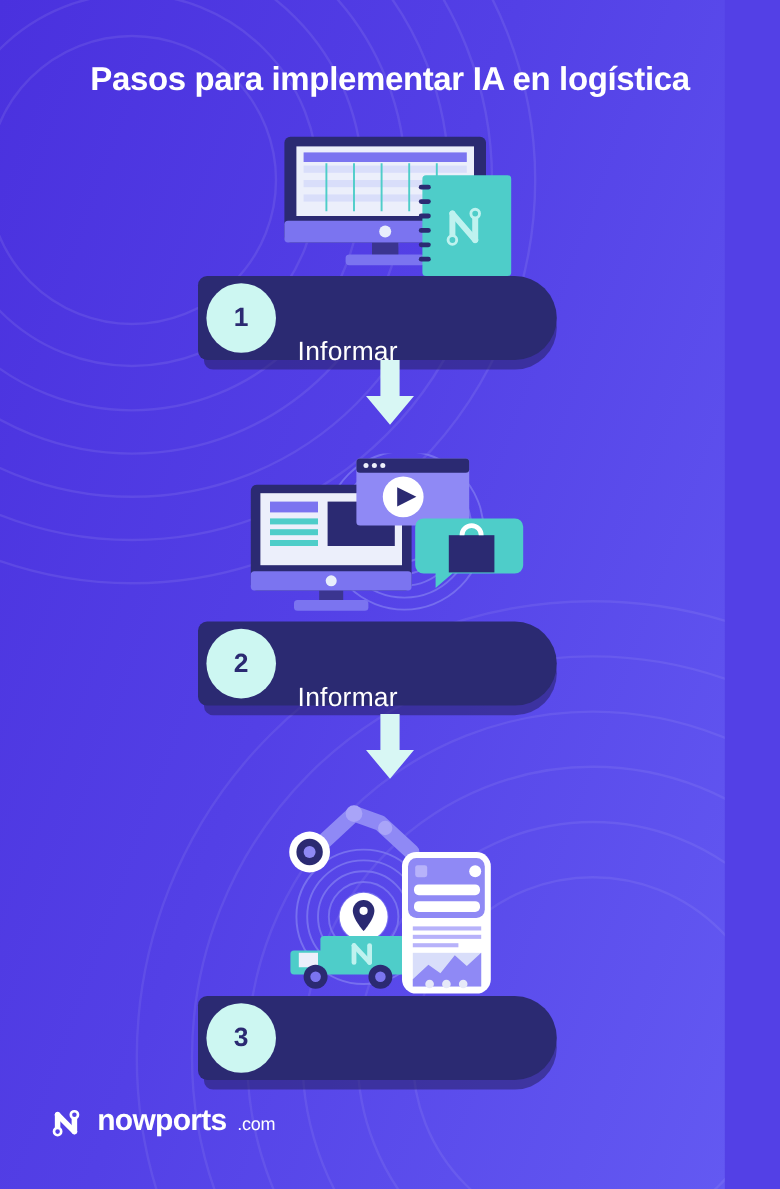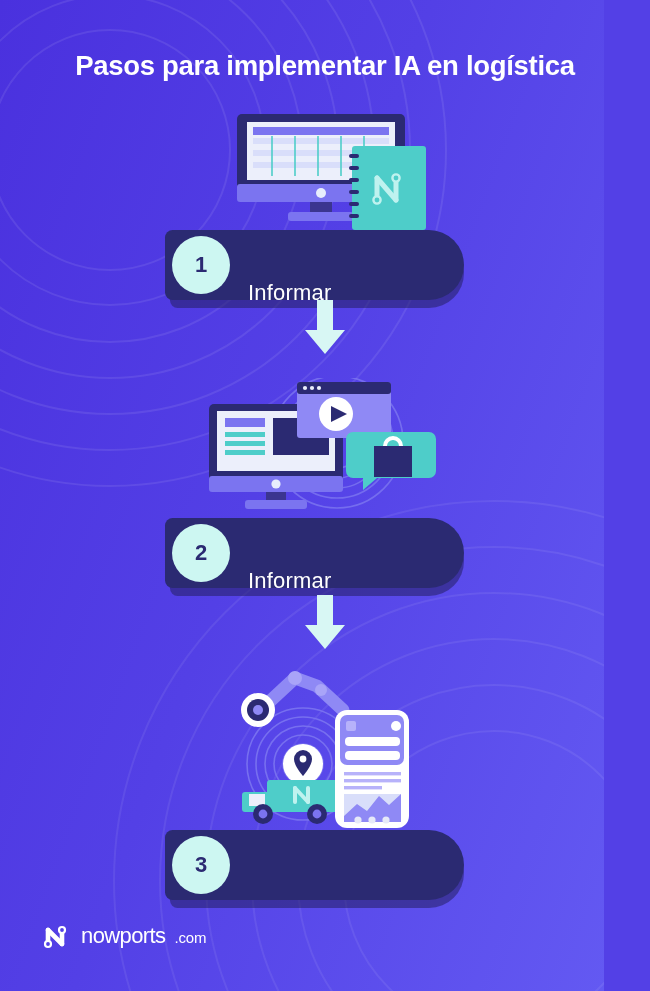--- a/index.html
+++ b/index.html
@@ -98,22 +98,22 @@
   .footer {
     position:absolute;
     left:42px;
     bottom:42px;
     display:flex;
     align-items:center;
     gap:9px;
   }
   .footer-word {
     color:#ffffff;
-    font-size:22px;
-    font-weight:normal;
+    font-size:25px;
+    font-weight:bold;
     letter-spacing:-0.6px;
   }
   .footer-tld {
     color:#ffffff;
     font-size:15px;
     font-weight:normal;
     letter-spacing:-0.2px;
     align-self:flex-end;
     padding-bottom:3px;
   }

